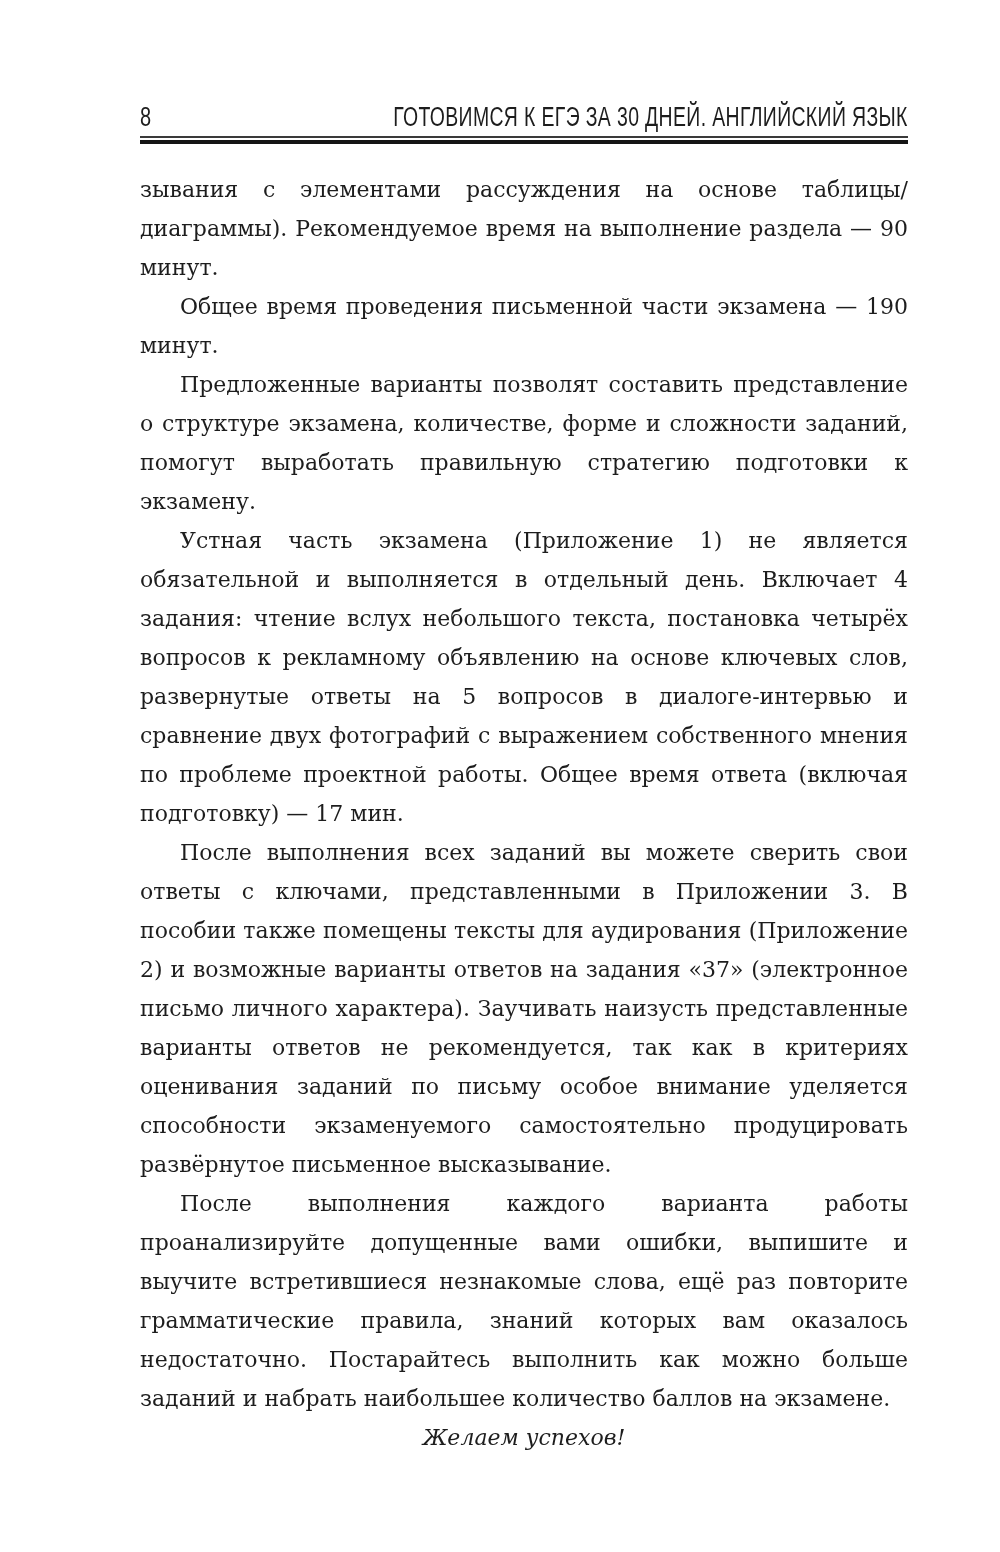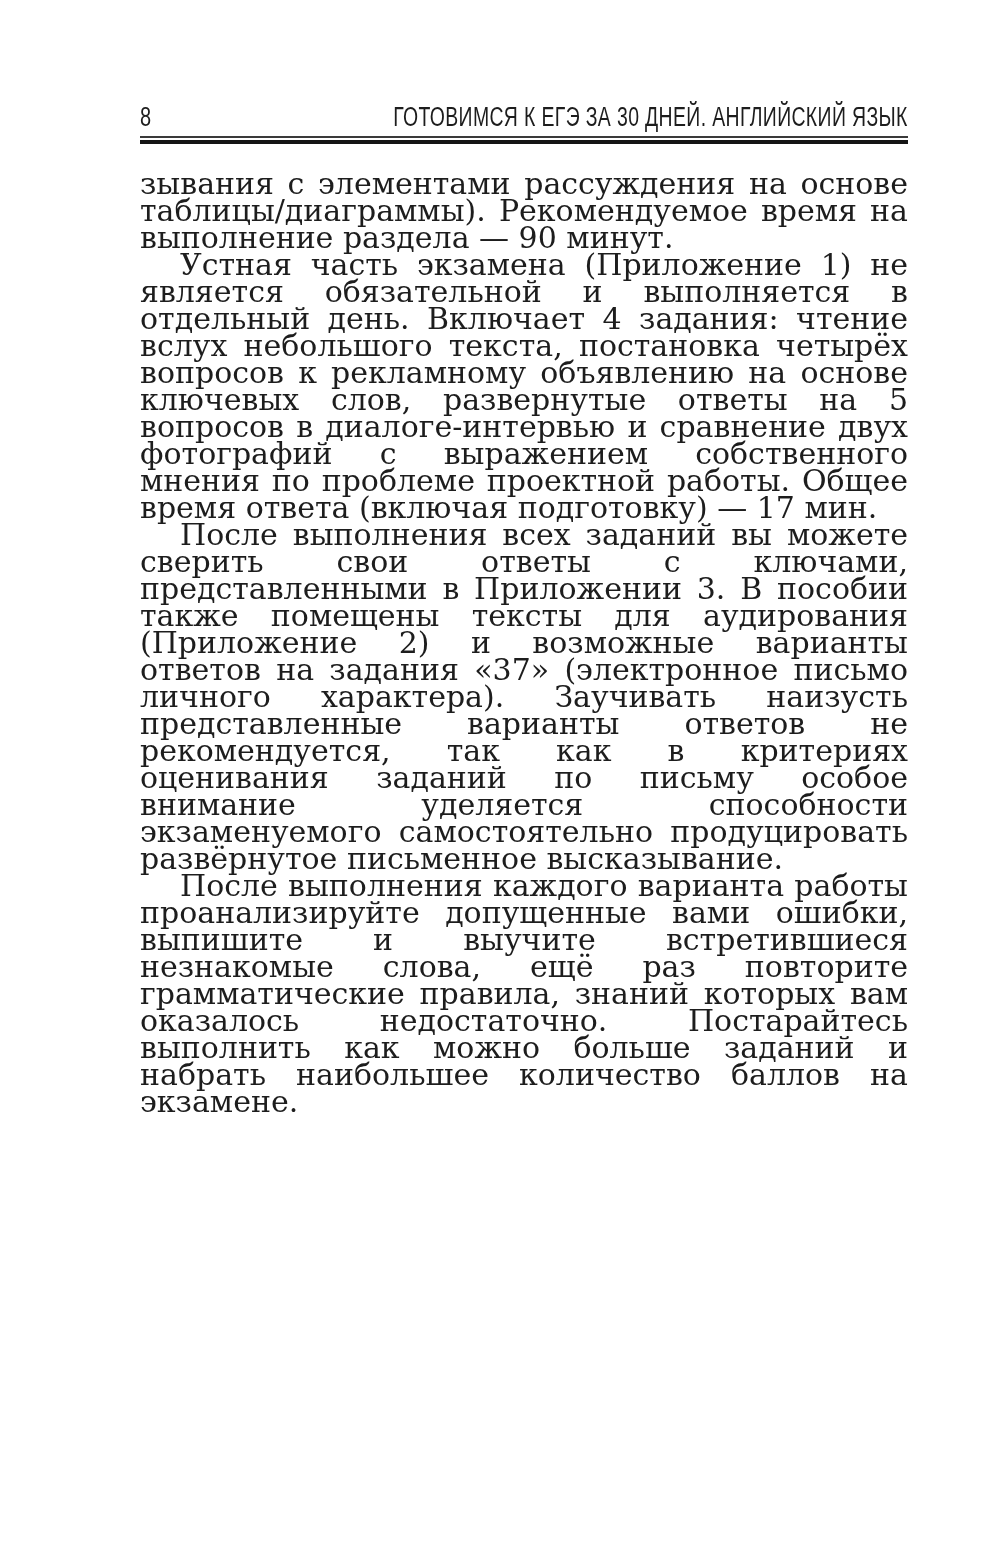--- a/index.html
+++ b/index.html
@@ -52,22 +52,22 @@
   }
   .rule .thin  { height: 2px; }
   .rule .gap   { height: 2px; background: transparent !important; }
   .rule .thick { height: 4px; }
   
   .body-text {
     position: absolute;
     top: 170px;
     left: 140px;
     width: 768px;
-    font-size: 30px;
-    line-height: 27px;
+    font-size: 22px;
+    line-height: 39px;
     text-align: justify;
   }
   .para { margin: 0; text-indent: 0; }
   .para.indent { text-indent: 40px; }
   .para.spaced { margin-top: 36px; }
   .para.center { text-align: center; text-indent: 0; }
   .b { font-weight: normal; }
   .i { font-style: italic; }
 </style>
 </head>
@@ -81,18 +81,21 @@
   </header>
 
   <div class="rule">
     <div class="thin" style="background: rgb(58, 58, 58);"></div>
     <div class="gap"></div>
     <div class="thick" style="background: rgb(21, 21, 21);"></div>
   </div>
 
   <main class="body-text">
       <p class="para"><span>зывания с элементами рассуждения на основе таблицы/диаграммы). Рекомендуемое время на выполнение раздела — 90 минут.</span></p>
+      <p class="para indent"><span>Общее время проведения письменной части экзамена — 190 минут.</span></p>
+      <p class="para indent"><span>Предложенные варианты позволят составить представление о структуре экзамена, количестве, форме и сложности заданий, помогут выработать правильную стратегию подготовки к экзамену.</span></p>
       <p class="para indent"><span class="b">Устная часть экзамена</span><span> (Приложение 1) не является обязательной и выполняется в отдельный день. Включает 4 задания: чтение вслух небольшого текста, постановка четырёх вопросов к рекламному объявлению на основе ключевых слов, развернутые ответы на 5 вопросов в диалоге-интервью и сравнение двух фотографий с выражением собственного мнения по проблеме проектной работы. Общее время ответа (включая подготовку) — 17 мин.</span></p>
       <p class="para indent"><span>После выполнения всех заданий вы можете сверить свои ответы </span><span class="b">с ключами</span><span>, представленными в Приложении 3. В пособии также помещены </span><span class="b">тексты для аудирования</span><span> (Приложение 2) </span><span class="b">и возможные варианты ответов на задания «37»</span><span> (электронное письмо личного характера). Заучивать наизусть представленные варианты ответов не рекомендуется, так как в критериях оценивания заданий по письму особое внимание уделяется способности экзаменуемого самостоятельно продуцировать развёрнутое письменное высказывание.</span></p>
       <p class="para indent"><span>После выполнения каждого варианта работы проанализируйте допущенные вами ошибки, выпишите и выучите встретившиеся незнакомые слова, ещё раз повторите грамматические правила, знаний которых вам оказалось недостаточно. Постарайтесь выполнить как можно больше заданий и набрать наибольшее количество баллов на экзамене.</span></p>
+      <p class="para center"><span class="b i">Желаем успехов!</span></p>
     </main>
 
 </div>
 
 </body></html>

